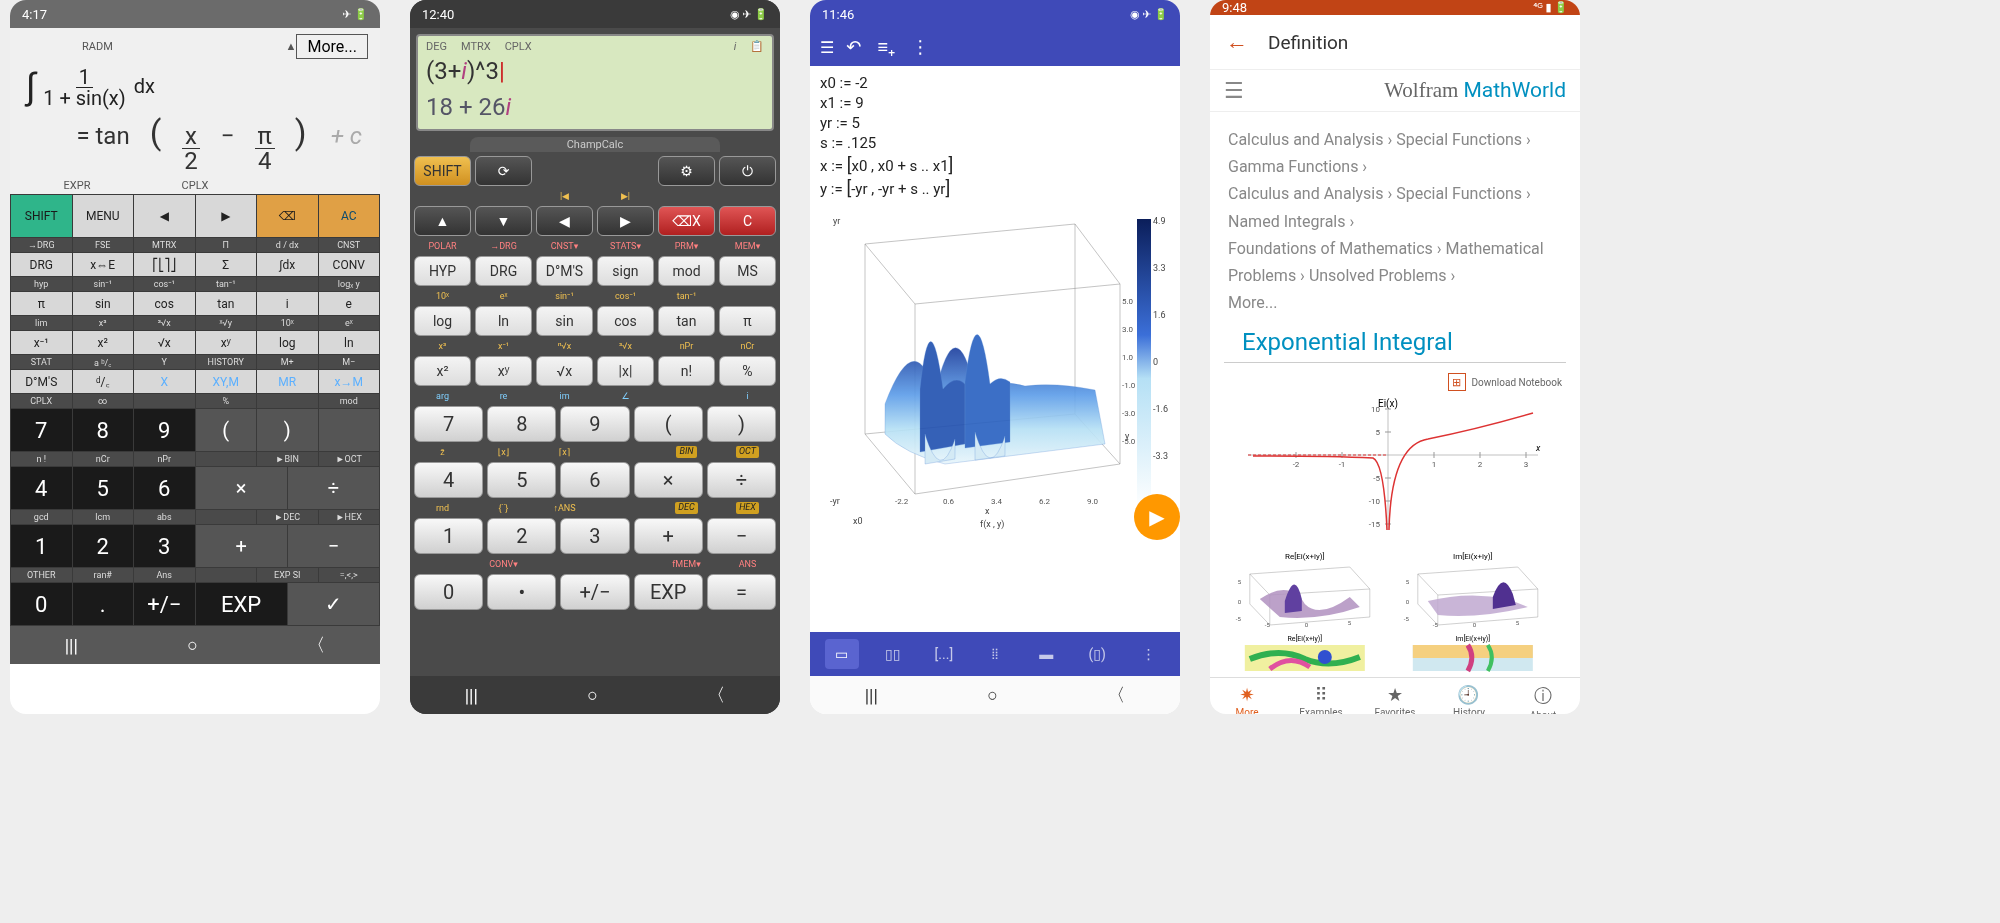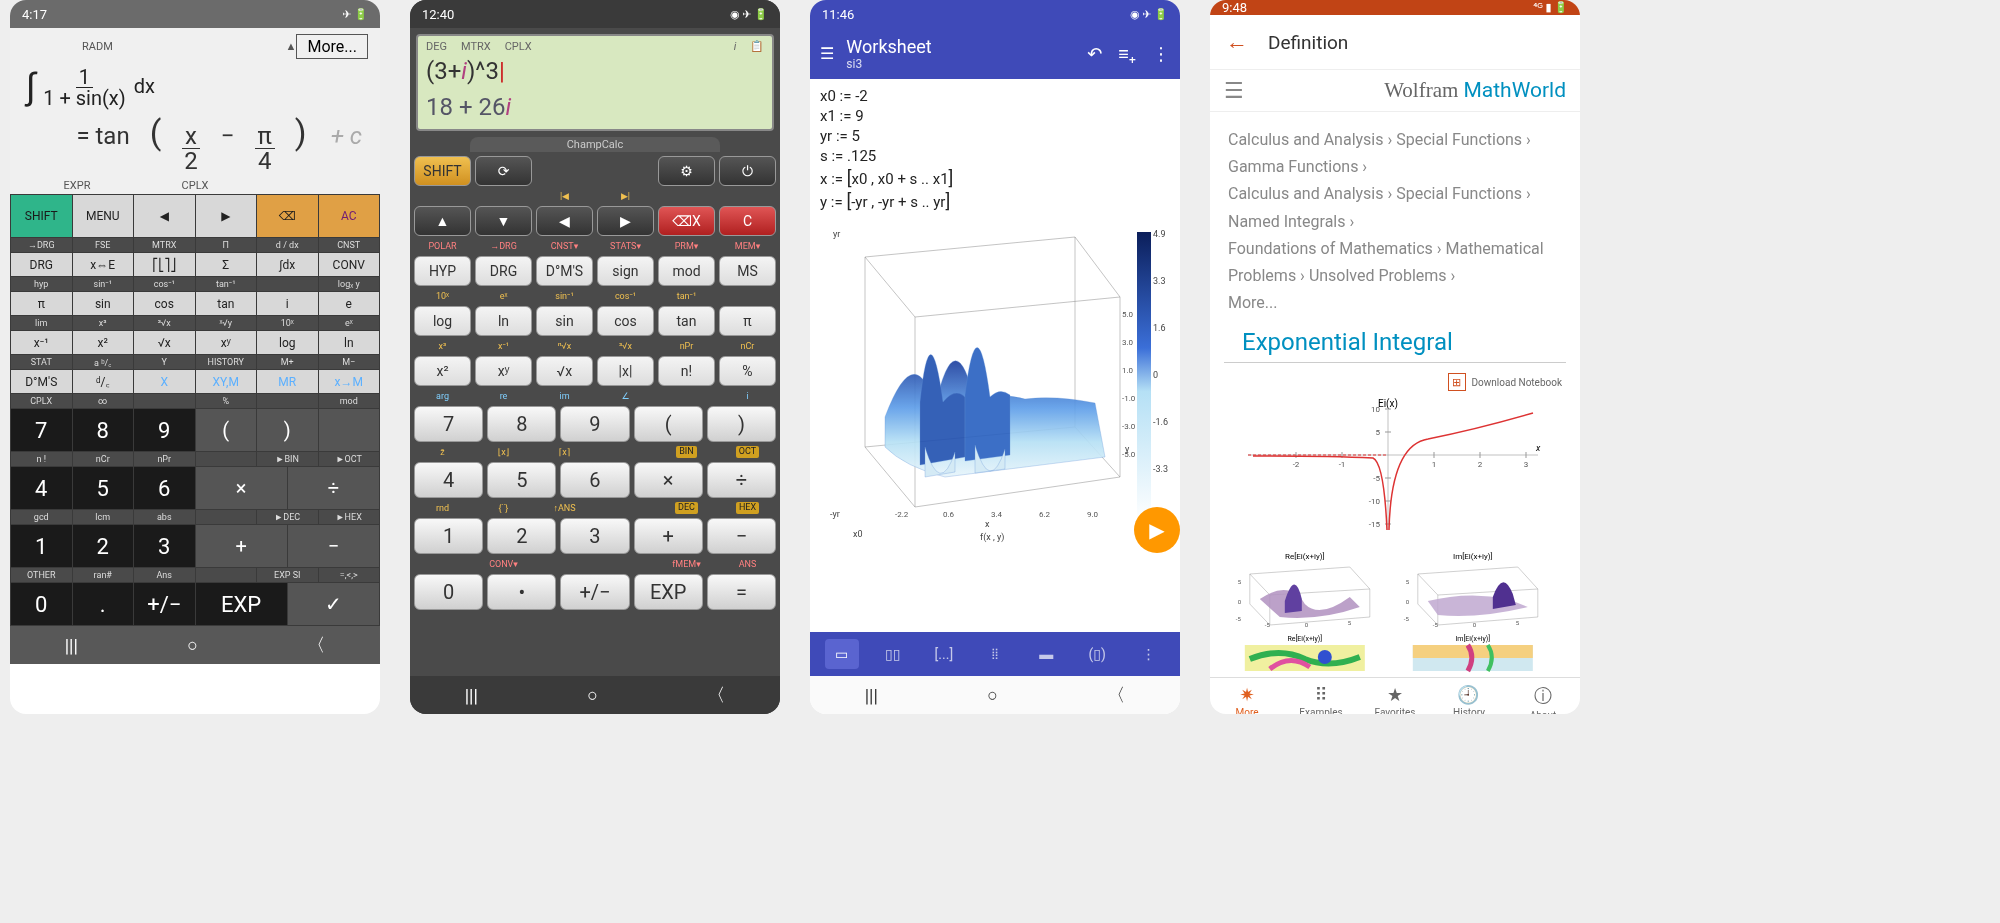--- a/index.html
+++ b/index.html
@@ -24,21 +24,21 @@
 .p1-expr { padding: 6px 8px 0; font-size: 20px; color: #222; }
 .p1-result { text-align: right; padding: 4px 10px; font-size: 24px; color: #333; display: flex; justify-content: flex-end; align-items: baseline; gap: 20px; }
 .p1-c { color: #aaa; margin-left: 4px; font-style: italic; }
 .p1-mode { display: flex; font-size: 11px; color: #555; padding: 2px 0; }
 .p1-mode span { flex: 1; text-align: center; }
 .p1-grid { display: grid; grid-template-columns: repeat(6, 1fr); gap: 1px; background: #3a3a3a; padding: 1px; }
 .p1-btn { display: flex; flex-direction: column; align-items: center; justify-content: center; height: 23px; font-size: 12px; color: #fff; background: #6b6b6b; cursor: pointer; }
 .p1-btn.h2 { height: 42px; }
 .p1-btn.hint { height: 14px; font-size: 9px; background: #4a4a4a; color: #ddd; }
 .p1-btn.shift { background: #2fb58a; color: #1a1a1a; }
-.p1-btn.ac { background: #e0a045; color: #701a75; }
+.p1-btn.ac { background: #e0a045; color: #0c4a6e; }
 .p1-btn.del { background: #e0a045; color: #1a1a1a; }
 .p1-btn.lgray { background: #d8d8d8; color: #222; }
 .p1-btn.num { background: #1a1a1a; color: #fff; height: 42px; font-size: 22px; }
 .p1-btn.op { background: #555; color: #fff; height: 42px; font-size: 20px; }
 .p1-btn.blue { color: #5bb0ff; }
 .nav-bar { height: 38px; background: #3a3a3a; display: flex; justify-content: space-around; align-items: center; color: #fff; font-size: 18px; }
 .p1 .nav-bar { background: #585858; }
 
 
 .p2-screen { background: #d8e8c0; margin: 6px; border-radius: 4px; padding: 4px 8px; font-family: monospace; border: 2px solid #888; }
@@ -49,21 +49,21 @@
 .p2-logo { text-align: center; background: #5a5a5a; font-size: 11px; color: #ccc; padding: 1px; border-radius: 8px 8px 0 0; margin: 0 60px; }
 .p2-grid { flex: 1; display: grid; grid-template-columns: repeat(6, 1fr); gap: 4px; padding: 4px; background: #4a4a4a; }
 .p2-btn { background: linear-gradient(#f4f4f4,#ddd); border-radius: 6px; display: flex; align-items: center; justify-content: center; font-size: 14px; color: #333; height: 30px; border: 1px solid #999; cursor: pointer; }
 .p2-btn.big { height: 36px; font-size: 20px; background: linear-gradient(#f8f8f8,#d0d0d0); }
 .p2-btn.dark { background: linear-gradient(#555,#333); color: #fff; }
 .p2-btn.red { background: linear-gradient(#e05555,#b02020); color: #fff; }
 .p2-btn.shift { background: linear-gradient(#f0c050,#d09020); color: #333; }
 .p2-lbl { font-size: 9px; color: #f0c050; text-align: center; height: 12px; display: flex; align-items: center; justify-content: center; }
 .p2-lbl.red { color: #ff8080; }
 .p2-lbl.cyan { color: #80d0ff; }
-.p2-lbl.yellow { background: #d0a020; color: #222; border-radius: 2px; padding: 0 3px; display:inline-block; margin:8px auto; }
+.p2-lbl.yellow { background: #d0a020; color: #222; border-radius: 2px; padding: 0 3px; display:inline-block; margin:8px auto;font-style:italic; }
 
 
 .p3-appbar { background: #3f4ab8; color: #fff; padding: 8px 10px; display: flex; align-items: center; gap: 12px; }
 .p3-title { flex: 1; }
 .p3-title-main { font-size: 18px; }
 .p3-title-sub { font-size: 12px; opacity: .8; }
 .p3-icons { display: flex; gap: 16px; font-size: 18px; }
 .p3-body { flex: 1; background: #fff; padding: 6px 10px; font-size: 15px; font-family: 'Times New Roman', serif; color: #222; overflow: hidden; }
 .p3-body .line { margin: 2px 0; }
 .p3-plot { margin-top: 6px; position: relative; height: 330px; }
@@ -394,24 +394,20 @@
   </div>
 </div>
 
 <div class="phone phone3 p3">
   <div class="status-bar blue">
     <span>11:46</span>
     <span class="status-icons">◉ ✈ 🔋</span>
   </div>
   <div class="p3-appbar">
     <span>☰</span>
-    <div class="p3-title">
-      <div class="p3-title-main">Worksheet</div>
-      <div class="p3-title-sub">si3</div>
-    </div>
     <div class="p3-icons">
       <span>↶</span>
       <span>≡₊</span>
       <span>⋮</span>
     </div>
   </div>
   <div class="p3-body">
     <div class="line">x0 := -2</div>
     <div class="line">x1 := 9</div>
     <div class="line">yr := 5</div>

